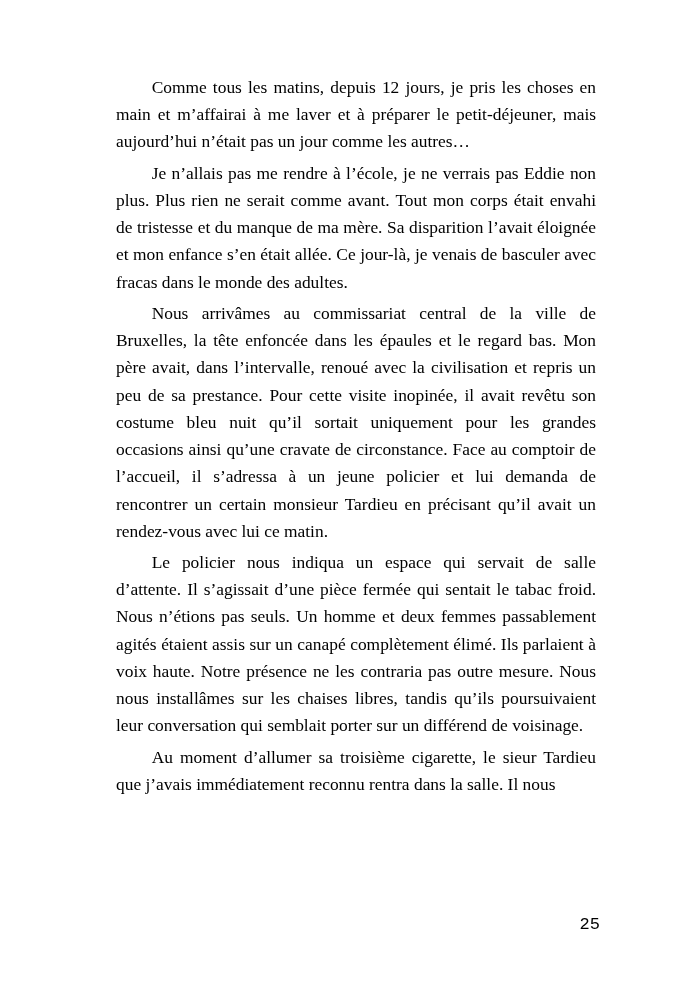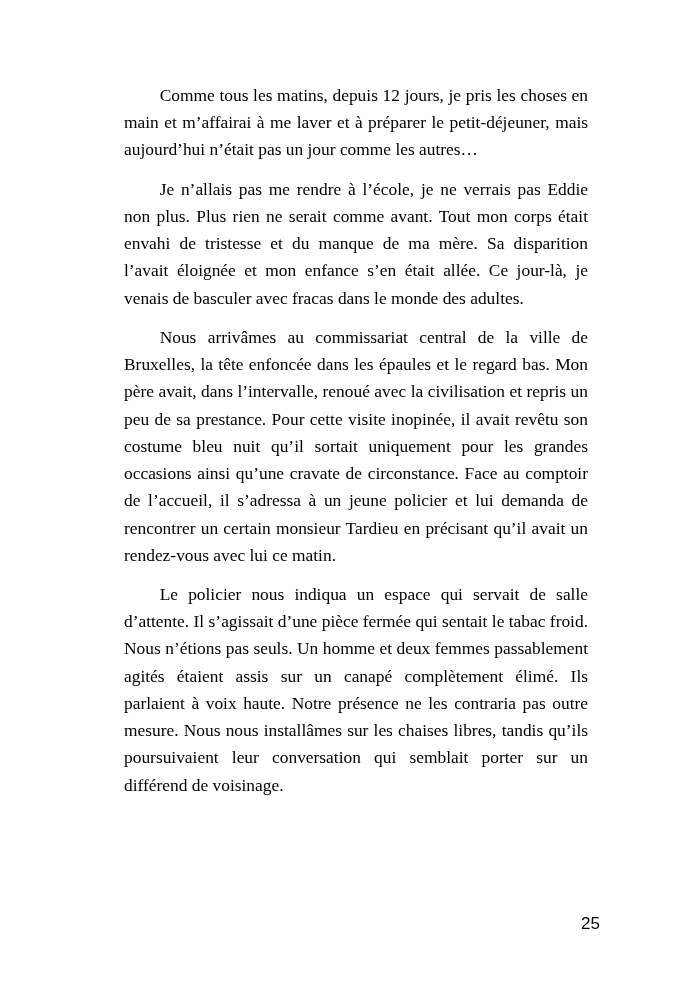--- a/index.html
+++ b/index.html
@@ -24,36 +24,37 @@
     padding: 70px 100px 40px 112px;
   }
   .body-text {
     font-size: 17.4px;
     line-height: 1.565;
     text-align: justify;
     text-justify: inter-word;
     hyphens: none;
   }
   .body-text p {
-    margin: 12px;
+    margin: 4px;
     text-indent: 2.05em;
   }
   .page-number {
     position: absolute;
     right: 100px;
     bottom: 58px;
     font-size: 17px;
-    font-family: Liberation Sans, sans-serif;
+    font-family: Liberation Mono, monospace;
     text-align: right;
   }
 </style>
 </head>
 <body>
 
 <div class="page">
   <div class="body-text">
     <p>Comme tous les matins, depuis 12 jours, je pris les choses en main et m’affairai à me laver et à préparer le petit-déjeuner, mais aujourd’hui n’était pas un jour comme les autres…</p>
     <p>Je n’allais pas me rendre à l’école, je ne verrais pas Eddie non plus. Plus rien ne serait comme avant. Tout mon corps était envahi de tristesse et du manque de ma mère. Sa disparition l’avait éloignée et mon enfance s’en était allée. Ce jour-là, je venais de basculer avec fracas dans le monde des adultes.</p>
     <p>Nous arrivâmes au commissariat central de la ville de Bruxelles, la tête enfoncée dans les épaules et le regard bas. Mon père avait, dans l’intervalle, renoué avec la civilisation et repris un peu de sa prestance. Pour cette visite inopinée, il avait revêtu son costume bleu nuit qu’il sortait uniquement pour les grandes occasions ainsi qu’une cravate de circonstance. Face au comptoir de l’accueil, il s’adressa à un jeune policier et lui demanda de rencontrer un certain monsieur Tardieu en précisant qu’il avait un rendez-vous avec lui ce matin.</p>
     <p>Le policier nous indiqua un espace qui servait de salle d’attente. Il s’agissait d’une pièce fermée qui sentait le tabac froid. Nous n’étions pas seuls. Un homme et deux femmes passablement agités étaient assis sur un canapé complètement élimé. Ils parlaient à voix haute. Notre présence ne les contraria pas outre mesure. Nous nous installâmes sur les chaises libres, tandis qu’ils poursuivaient leur conversation qui semblait porter sur un différend de voisinage.</p>
+    <p>Au moment d’allumer sa troisième cigarette, le sieur Tardieu que j’avais immédiatement reconnu rentra dans la salle. Il nous</p>
   </div>
   <div class="page-number">25</div>
 </div>
 
 </body></html>

